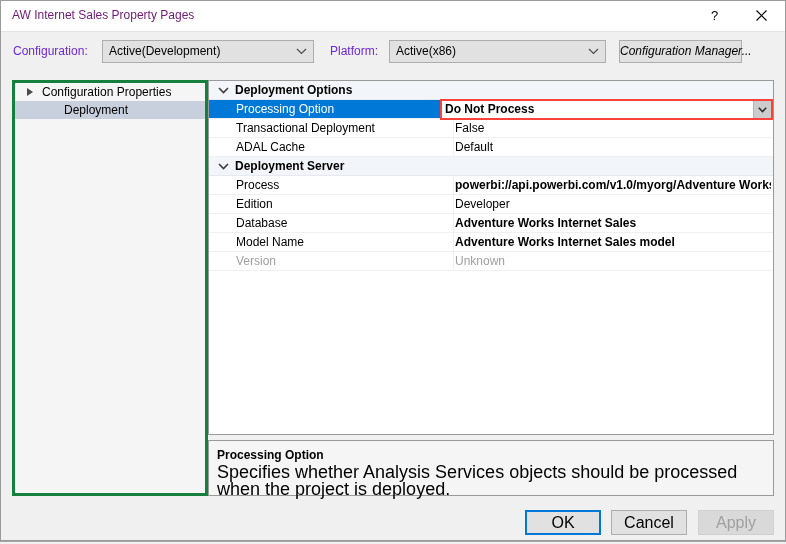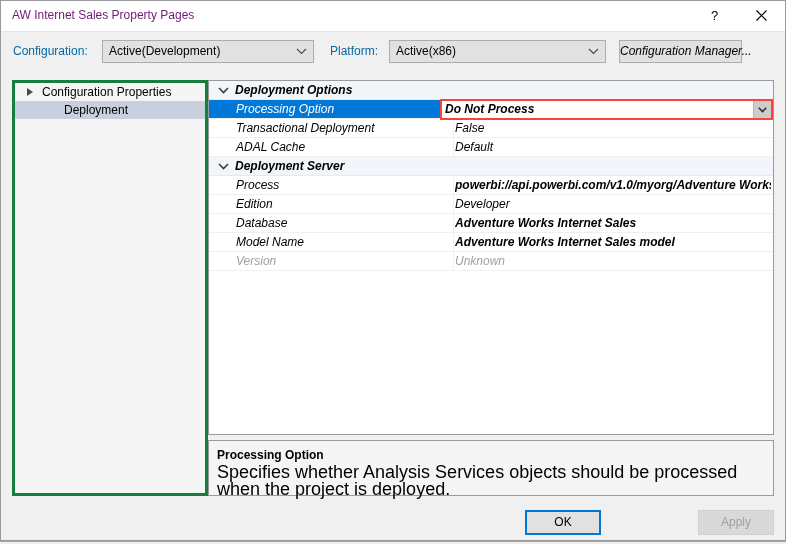--- a/index.html
+++ b/index.html
@@ -70,21 +70,21 @@
   .configrow {
     position: absolute;
     left: 0;
     top: 31px;
     right: 0;
     height: 38px;
   }
   .lbl {
     position: absolute;
     font-size: 12px;
-    color: #0369a1;
+    color: #6d28d9;
     white-space: nowrap;
   }
   .lbl-config { left: 12px; top: 12px; }
   .lbl-platform { left: 329px; top: 12px; }
 
   .combo {
     position: absolute;
     box-sizing: border-box;
     height: 23px;
     background: #e1e1e1;
@@ -172,21 +172,20 @@
     height: 355px;
     box-sizing: border-box;
     background: #ffffff;
     border: 1px solid #9a9a9a;
     overflow: hidden;
   }
   .grid-rows {
     position: absolute;
     left: 0; top: 0; right: 0;
     overflow: hidden;
-    font-style: italic;
   }
   .prow {
     position: relative;
     height: 19px;
     line-height: 19px;
     box-sizing: border-box;
     border-bottom: 1px solid #f0f0f0;
     white-space: nowrap;
     cursor: default;
     user-select: none;
@@ -310,21 +309,21 @@
     margin-top: 1px;
   }
 
   
   .footer-btn {
     position: absolute;
     box-sizing: border-box;
     height: 25px;
     line-height: 23px;
     text-align: center;
-    font-size: 12px;
+    font-size: 16px;
     background: #e1e1e1;
     border: 1px solid #adadad;
     color: #000000;
     cursor: default;
     user-select: none;
   }
   .footer-btn.primary {
     left: 524px;
     top: 509px;
     width: 76px;
@@ -485,19 +484,20 @@
           </div>
         </div>
     </div>
 
     <div class="descpanel">
       <div class="desc-title">Processing Option</div>
       <div class="desc-body">Specifies whether Analysis Services objects should be processed when the project is deployed.</div>
     </div>
 
     <div class="footer-btn primary">OK</div>
+    <div class="footer-btn cancel">Cancel</div>
     <div class="footer-btn apply">Apply</div>
 
   </div>
 
   <div class="bg-sliver"></div>
 
 </div>
 
 </body></html>

